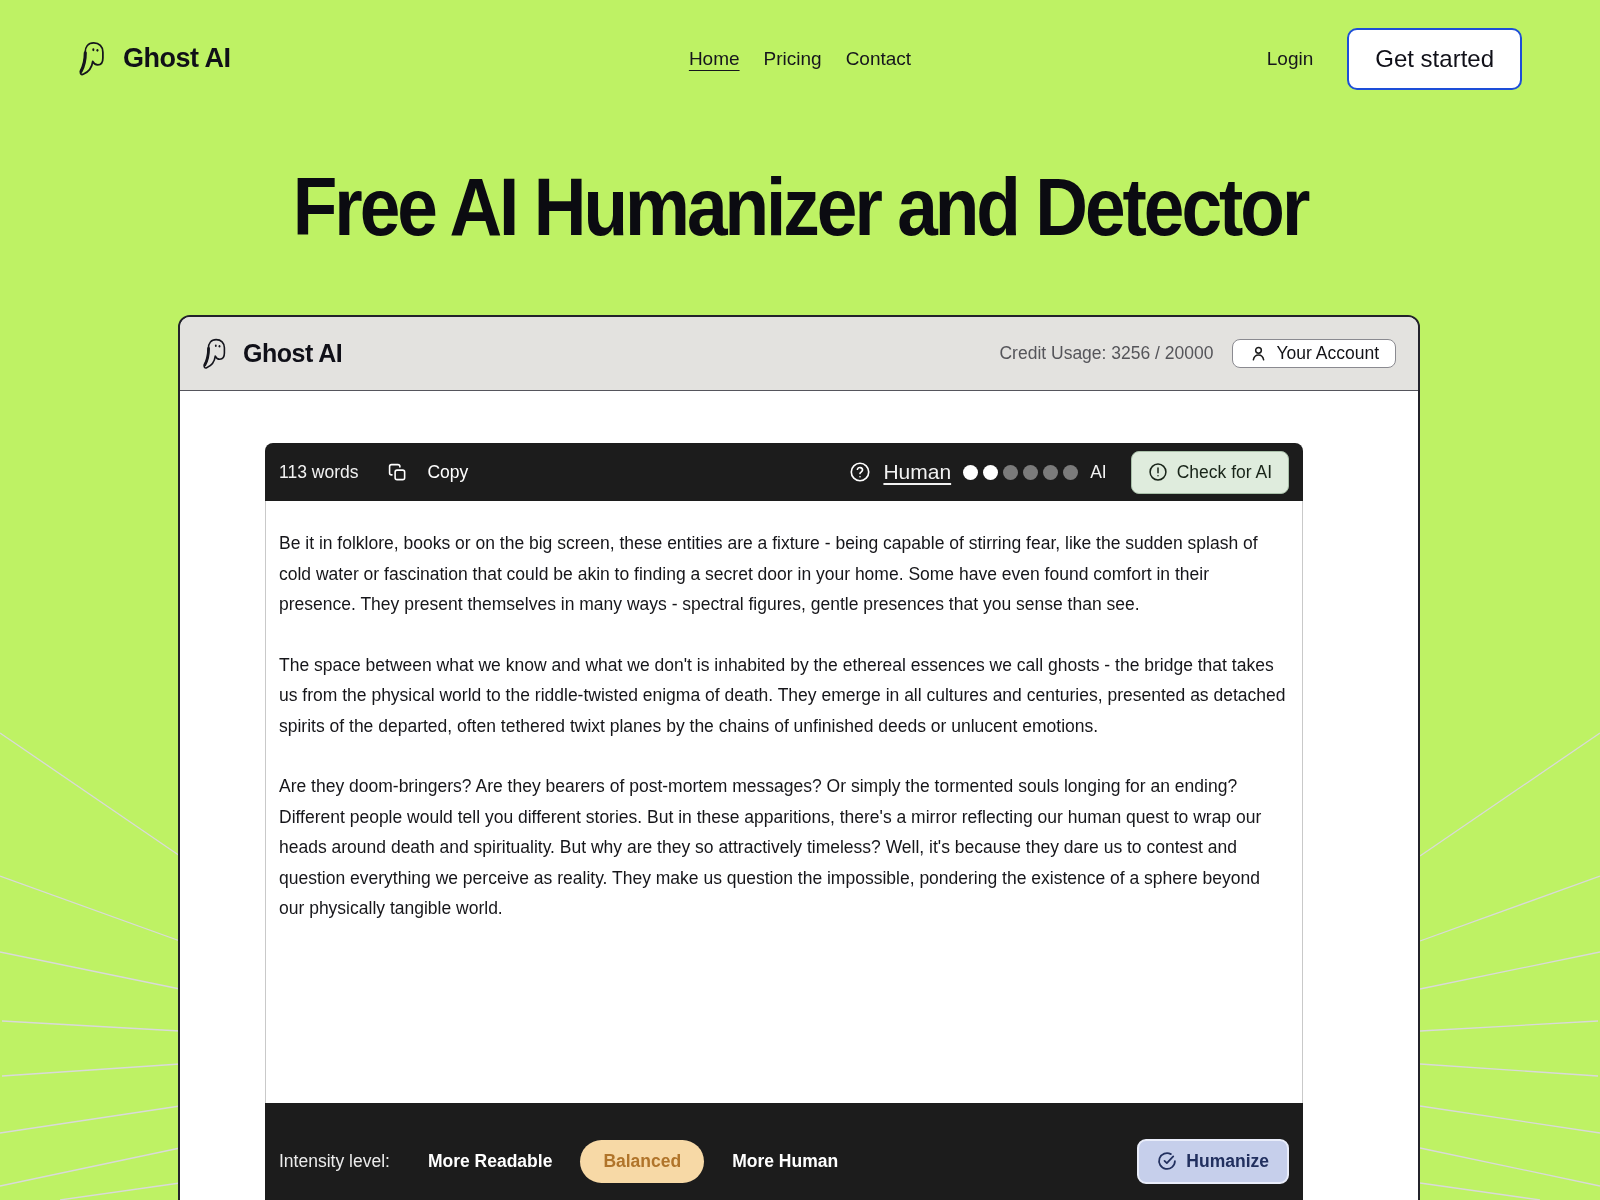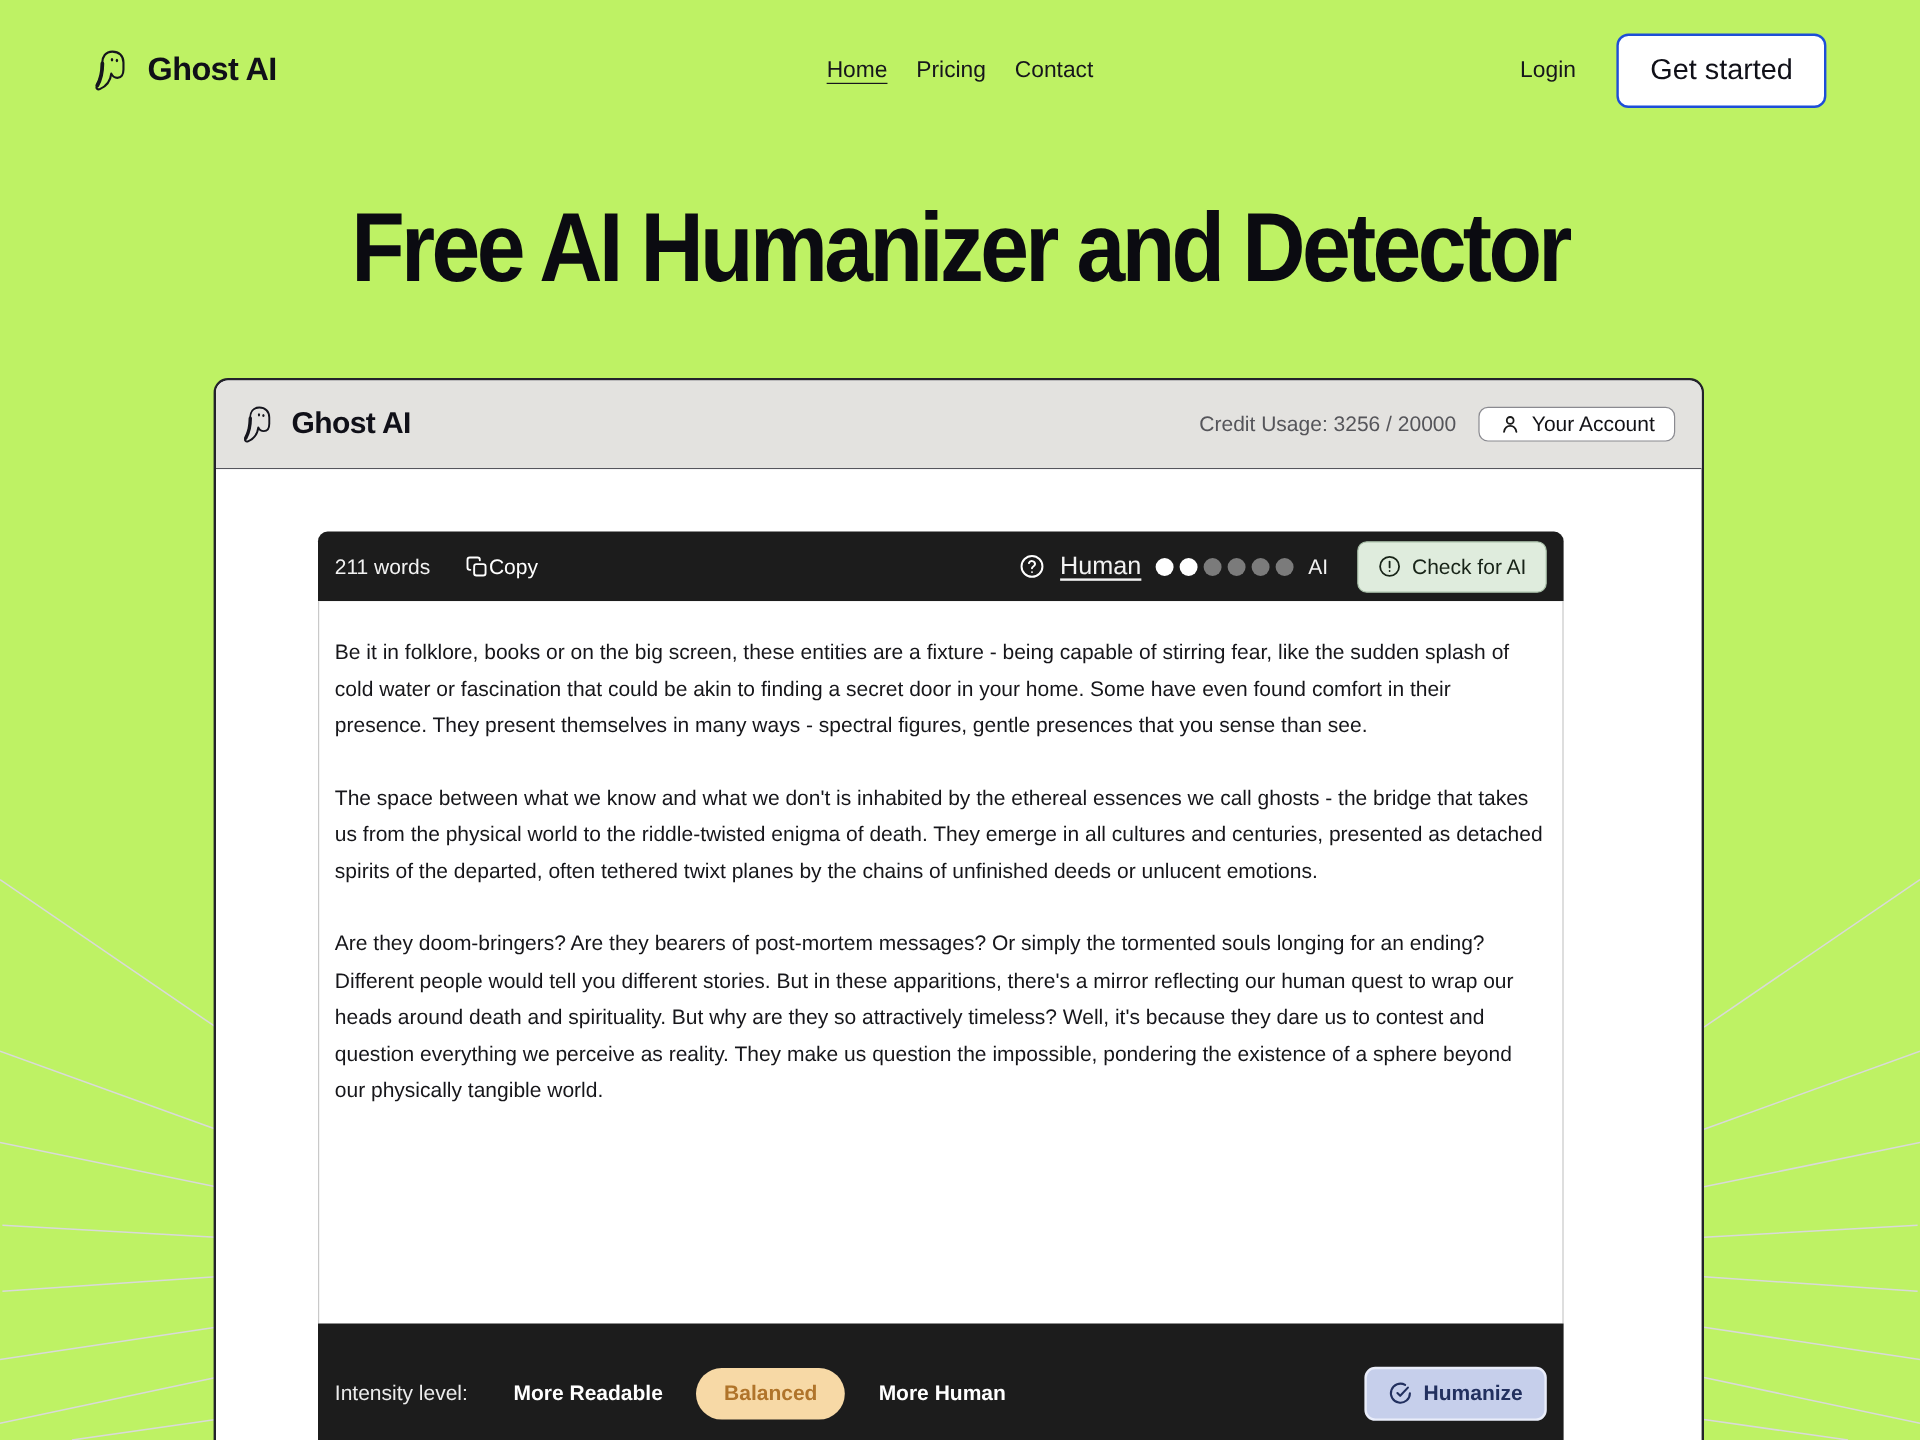--- a/index.html
+++ b/index.html
@@ -38,21 +38,21 @@
   .credit { margin-left:auto; font-size:17.5px; color:#55555a; margin-right:18px; }
   .btn-account { display:flex; align-items:center; gap:9px; background:#fff;
     border:1.5px solid #8a8a90; border-radius:8px; padding:3px 16px; font-size:17.5px;
     color:#121216; cursor:pointer; font-family:inherit; }
 
   
   .editor { position:absolute; left:85px; top:126px; width:1038px; }
   .toolbar { height:58px; background:#1c1c1c; border-radius:8px 8px 0 0;
     display:flex; align-items:center; padding:0 14px; color:#fff; }
   .word-count { font-size:17.5px; color:#f2f2f2; }
-  .btn-copy { display:flex; align-items:center; gap:0; margin-left:30px; background:none;
+  .btn-copy { display:flex; align-items:center; gap:20px; margin-left:30px; background:none;
     border:none; color:#fff; font-size:17.5px; cursor:pointer; font-family:inherit; }
   .toolbar-right { margin-left:auto; display:flex; align-items:center; gap:12px; }
   .human-label { font-size:21px; color:#f2f2f2; text-decoration:underline;
     text-underline-offset:4px; cursor:pointer; }
   .meter { display:flex; align-items:center; gap:5px; }
   .dot { width:15px; height:15px; border-radius:50%; background:#7b7b7b; }
   .dot.filled { background:#ffffff; }
   .ai-label { font-size:17.5px; color:#f2f2f2; }
   .btn-check { display:flex; align-items:center; gap:9px; margin-left:12px;
     background:#DFECDD; border:1px solid #a9c0a9; border-radius:8px; padding:10px 16px;
@@ -148,21 +148,21 @@
             <path d="M5.5 20c.8-4.2 3.4-6.2 6.5-6.2s5.7 2 6.5 6.2"></path>
           </svg>
         </span>
         <span>Your Account</span>
       </button>
     </div>
 
     <div class="editor">
 
       <div class="toolbar">
-        <span class="word-count">211 words</span>
+        <span class="word-count">113 words</span>
         <button class="btn-copy">
           <span class="icon">
             <svg width="19" height="19" viewBox="0 0 24 24" fill="none" stroke="#fff" stroke-width="2" stroke-linecap="round" stroke-linejoin="round">
               <rect x="9" y="9" width="12" height="12" rx="2.5"></rect>
               <path d="M5 15H4.5A2.5 2.5 0 0 1 2 12.5v-8A2.5 2.5 0 0 1 4.5 2h8A2.5 2.5 0 0 1 15 4.5V5"></path>
             </svg>
           </span>
           <span>Copy</span>
         </button>
         <div class="toolbar-right">

